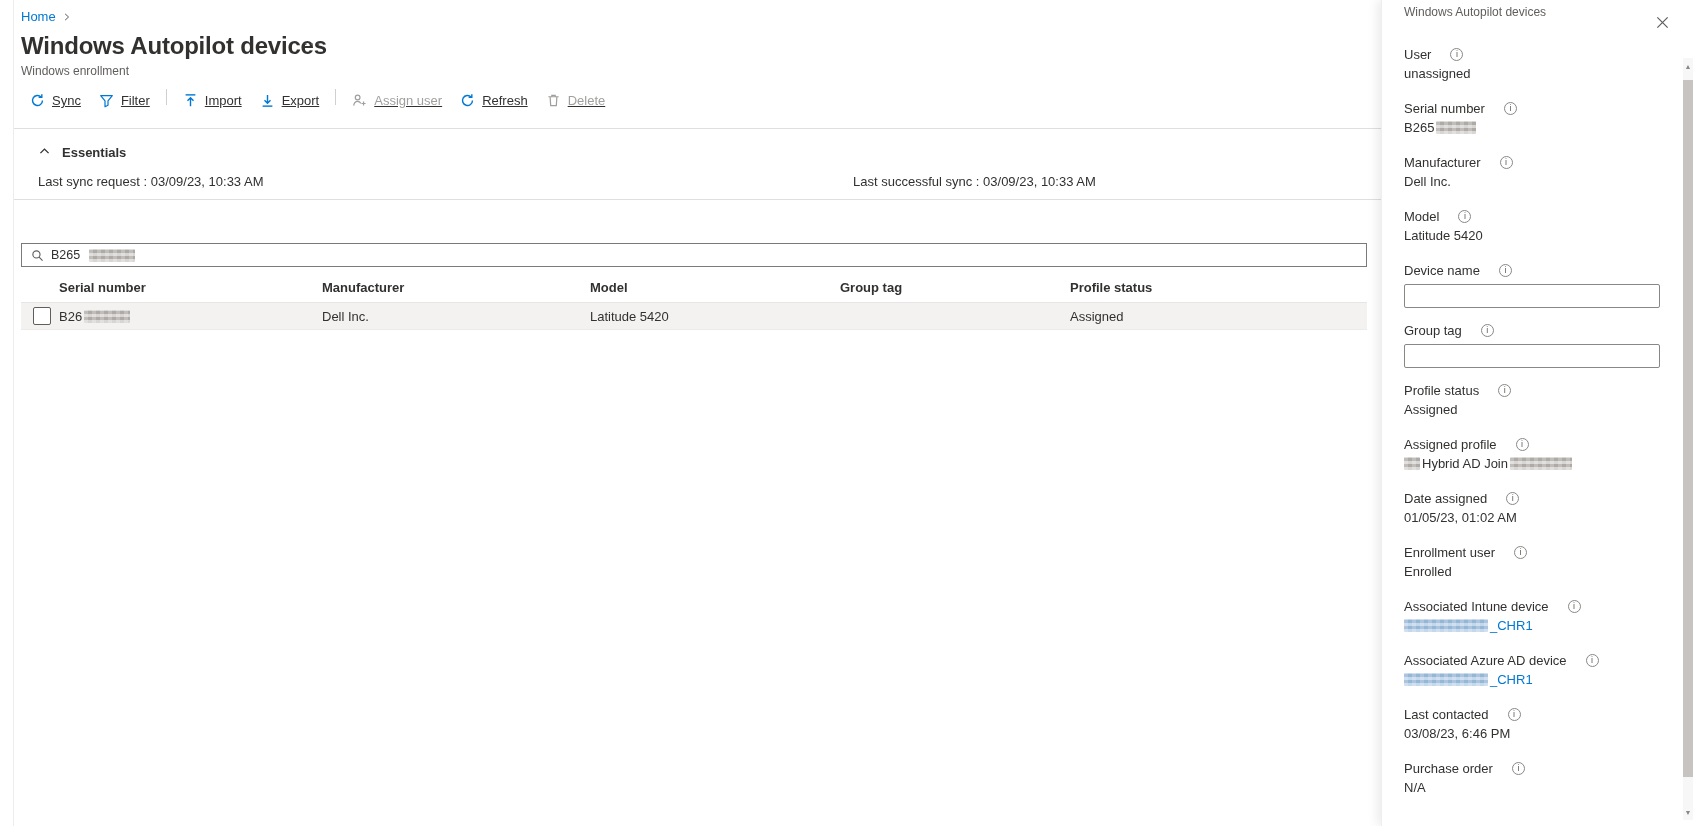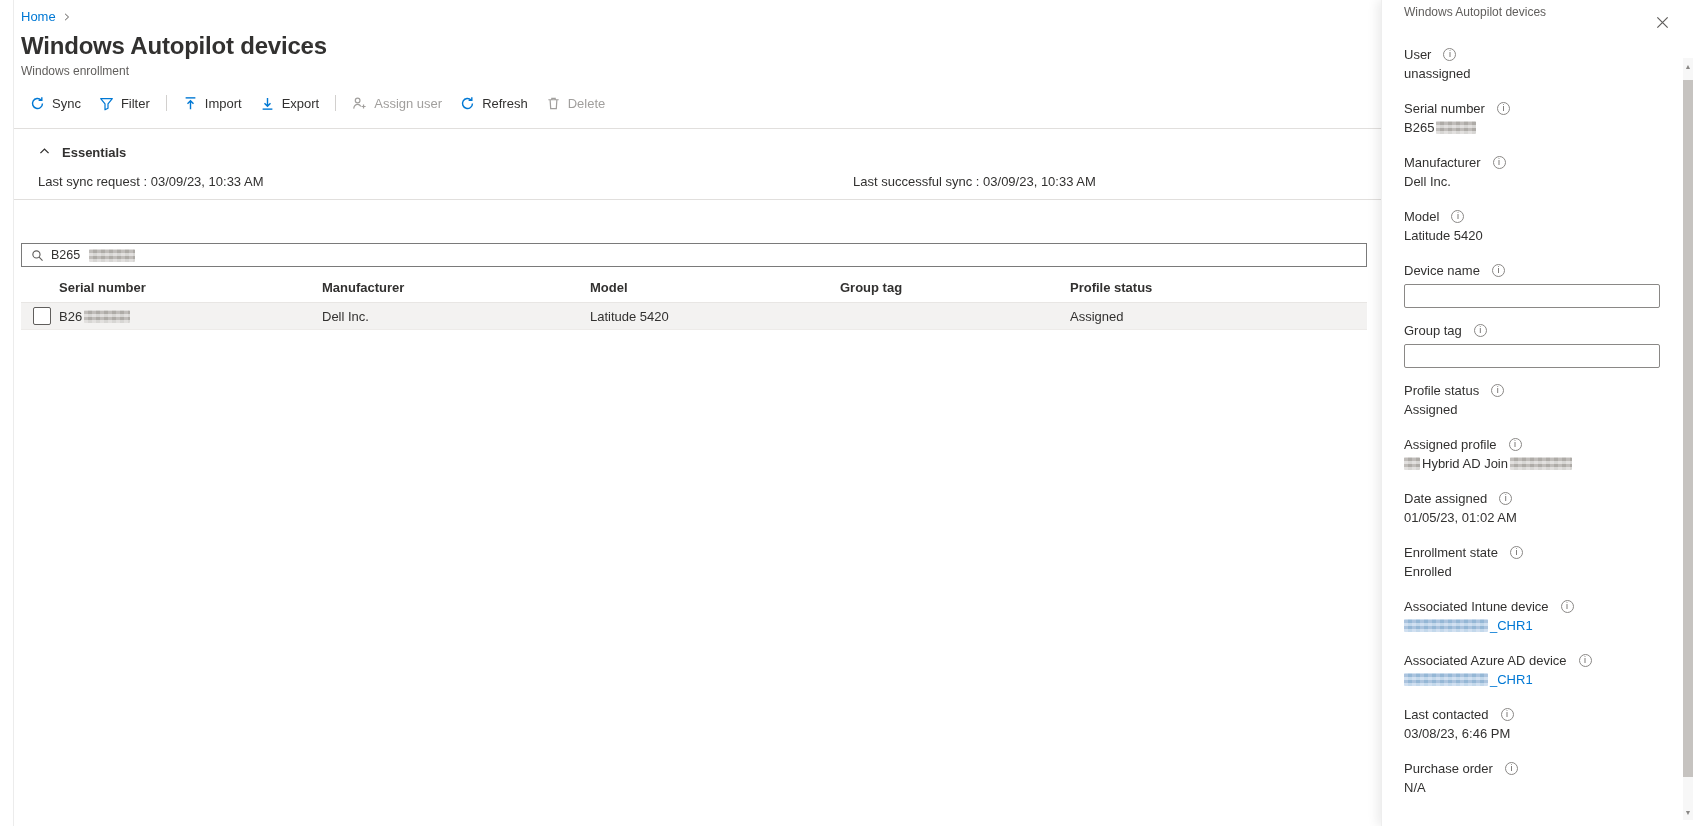--- a/index.html
+++ b/index.html
@@ -12,21 +12,21 @@
   .blade-left-line { position:absolute; left:13px; top:0; bottom:0; width:1px; background:#ececec; }
 
   .breadcrumb { position:absolute; left:21px; top:9px; font-size:13px; display:flex; align-items:center; gap:6px; }
   .breadcrumb a { color:#0078d4; text-decoration:none; cursor:pointer; }
   .crumb-chev svg { display:block; }
 
   .page-title { position:absolute; left:21px; top:32px; font-size:24px; font-weight:700; color:#323130; letter-spacing:-0.2px; }
   .overflow-btn { position:absolute; left:303px; top:36px; border:none; background:none; color:#605e5c; font-size:16px; letter-spacing:1px; cursor:pointer; line-height:16px; }
   .page-subtitle { position:absolute; left:21px; top:64px; font-size:12px; color:#605e5c; }
 
-  .toolbar { position:absolute; left:21px; top:89px; height:28px; display:flex; align-items:center; font-size:13px; }
+  .toolbar { position:absolute; left:21px; top:89px; height:28px; display:flex; align-items:flex-start; font-size:13px;text-decoration:underline; }
   .tb-btn { display:flex; align-items:center; gap:7px; border:none; background:none; cursor:pointer;
     color:#323130; font-size:13px; padding:4px 9px; font-family:inherit; }
   .tb-btn .ic { display:flex; color:#0078d4; }
   .tb-btn[aria-disabled="true"] { color:#a19f9d; cursor:default; }
   .tb-btn[aria-disabled="true"] .ic { color:#a19f9d; }
   .tb-sep { width:1px; height:16px; background:#d2d0ce; margin:0 7px; }
   .toolbar-border { position:absolute; left:14px; right:0; top:128px; height:1px; background:#e1dfdd; }
 
   .ess-header { position:absolute; left:38px; top:145px; display:flex; gap:11px; font-size:13px; font-weight:700; cursor:pointer; }
   .ess-row { position:absolute; top:174px; font-size:13px; color:#323130; }
@@ -59,21 +59,21 @@
   
   .panel { position:absolute; right:0; top:0; width:315px; height:826px; background:#fff; z-index:3;
     box-shadow:-4px 0 10px rgba(0,0,0,.08); border-left:1px solid #eee; }
   .panel-inner { position:absolute; left:22px; right:36px; top:0; }
   .panel-title { margin-top:12px; font-size:20px; font-weight:700; white-space:nowrap; overflow:hidden; color:#323130; }
   .title-blur { height:17px; vertical-align:-1px; }
   .panel-subtitle { margin-top:5px; font-size:12px; color:#605e5c; }
   .fields { margin-top:27px; }
   .field { margin-bottom:18px; }
   .field.inputfield { margin-bottom:14px; }
-  .f-label { display:flex; align-items:center; gap:12px; font-size:13px; height:16px; color:#323130; }
+  .f-label { display:flex; align-items:center; gap:19px; font-size:13px; height:16px; color:#323130; }
   .f-value { margin-top:4px; font-size:13px; height:16px; color:#323130; }
   .f-value a { color:#0078d4; text-decoration:none; cursor:pointer; }
   .f-input { display:block; margin-top:6px; width:100%; height:24px; border:1px solid #8a8886; border-radius:2px;
     background:#fff; font-family:inherit; font-size:13px; padding:0 6px; }
   .info { display:inline-flex; align-items:center; justify-content:center; width:13px; height:13px;
     border:1px solid #8a8886; border-radius:50%; font-size:9px; color:#605e5c; cursor:default; flex:0 0 auto; }
   .close-btn { position:absolute; top:13px; right:25px; width:18px; height:18px; border:none; background:none;
     color:#605e5c; cursor:pointer; display:flex; align-items:center; justify-content:center; }
 
   
@@ -296,21 +296,21 @@
         <div class="field">
           <div class="f-label">
               <span>Date assigned</span>
               <span class="info">i</span>
             </div>
           <div class="f-value">01/05/23, 01:02 AM</div>
         </div>
 
         <div class="field">
           <div class="f-label">
-              <span>Enrollment state</span>
+              <span>Enrollment user</span>
               <span class="info">i</span>
             </div>
           <div class="f-value">Enrolled</div>
         </div>
 
         <div class="field">
           <div class="f-label">
               <span>Associated Intune device</span>
               <span class="info">i</span>
             </div>

